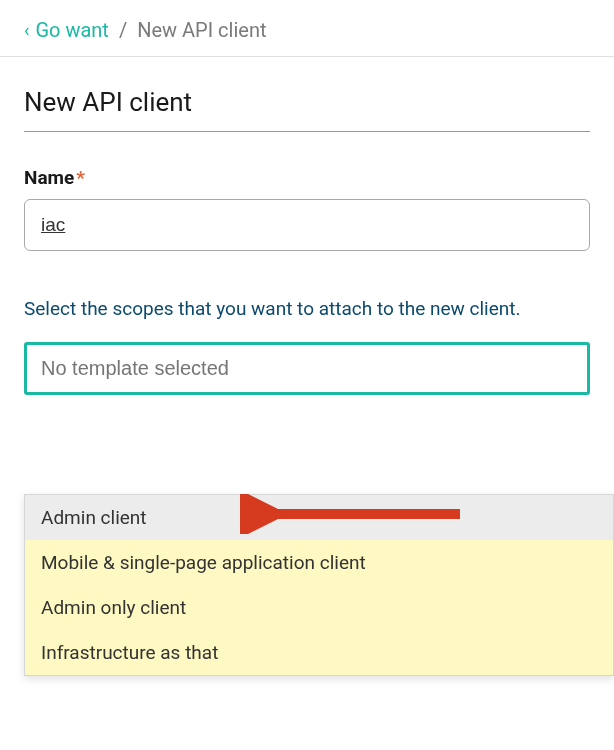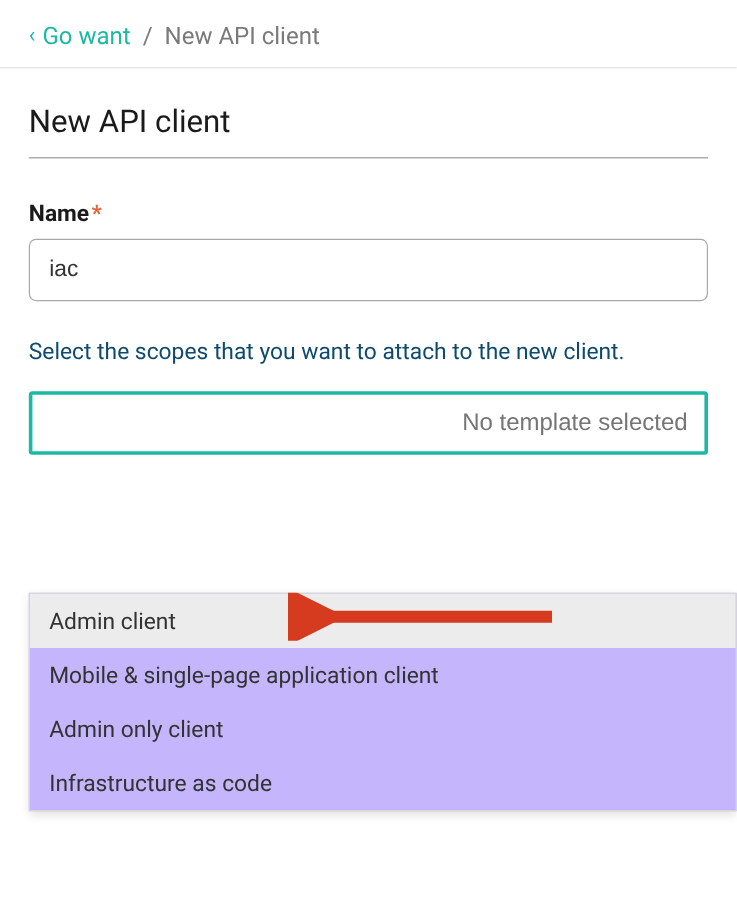--- a/index.html
+++ b/index.html
@@ -50,21 +50,21 @@
       font-weight: 400;
       color: #1a1a1a;
       margin-bottom: 14px;
     }
     .title-rule {
       border: none;
       border-top: 1px solid #999;
       margin-bottom: 34px;
     }
     .field-group {
-      margin-bottom: 30px;
+      margin-bottom: 46px;
     }
     .field-label {
       font-size: 19px;
       font-weight: 700;
       color: #1a1a1a;
       display: block;
       margin-bottom: 10px;
     }
     .required-star {
       color: #e2663c;
@@ -72,43 +72,43 @@
       font-weight: 700;
     }
     .text-input {
       width: 100%;
       font-size: 19px;
       padding: 14px 16px;
       border: 1px solid #a9a9a9;
       border-radius: 6px;
       color: #333;
       outline: none;
+      text-decoration: underline;
     }
     .help-text {
       font-size: 19px;
       color: #0c4a6e;
       margin-bottom: 22px;
       font-weight: 400;
     }
     .combo-box {
       width: 100%;
       border: 3px solid #1bb8a4;
       border-radius: 3px;
       padding: 12px 14px;
       font-size: 20px;
       color: #9b9b9b;
       outline: none;
       background: #fff;
-      text-align: right;
     }
     .dropdown {
       position: absolute;
       left: 24px;
       right: 0;
-      background: #c4b5fd;
+      background: #fef9c3;
       border: 1px solid #d6d6d6;
       box-shadow: 0 3px 8px rgba(0,0,0,0.12);
     }
     .dropdown-item {
       padding: 11px 16px;
       font-size: 19px;
       color: #333;
       cursor: pointer;
     }
     .dropdown-item.hover {
@@ -145,21 +145,21 @@
   <div class="field-group">
     <div class="help-text">Select the scopes that you want to attach to the new client.</div>
     <input type="text" class="combo-box" placeholder="No template selected" style="">
   </div>
 </div>
 
 <div class="dropdown" id="dropdown" style="top: 494px;">
   <div class="dropdown-item hover">Admin client</div>
   <div class="dropdown-item">Mobile &amp; single-page application client</div>
   <div class="dropdown-item">Admin only client</div>
-  <div class="dropdown-item">Infrastructure as code</div>
+  <div class="dropdown-item">Infrastructure as that</div>
 </div>
 
 <svg class="arrow-annotation" style="left: 240px; top: 494px; width: 240px; height: 40px;" viewBox="0 0 240 40">
   <defs>
     <marker id="arrowhead" markerWidth="12" markerHeight="12" refX="2" refY="6" orient="auto">
       <polygon points="12 0, 0 6, 12 12" fill="#d63b1f"></polygon>
     </marker>
   </defs>
   <line x1="220" y1="20" x2="28" y2="20" stroke="#d63b1f" stroke-width="10" marker-end="url(#arrowhead)"></line>
 </svg>

